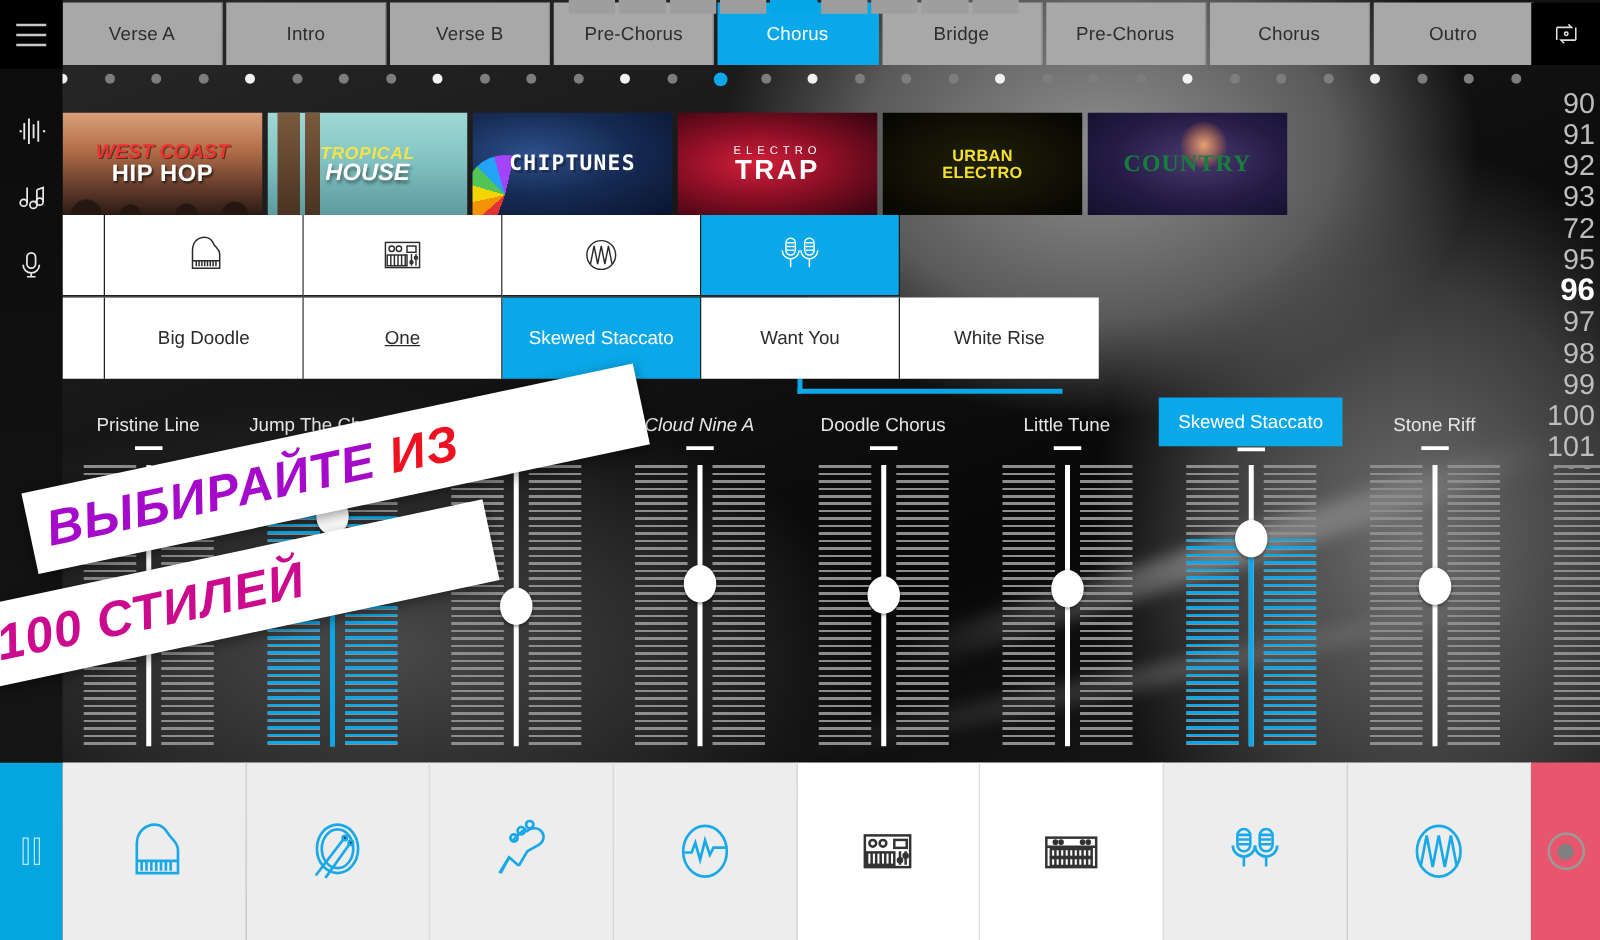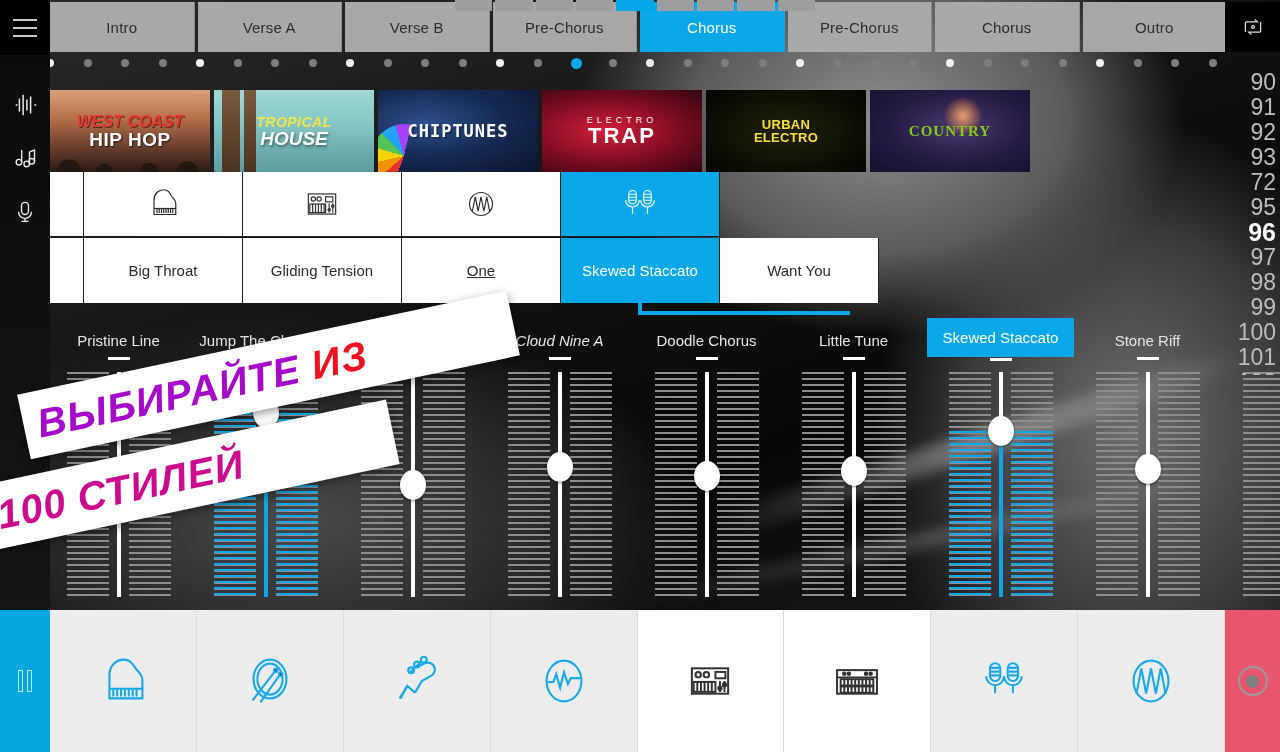--- a/index.html
+++ b/index.html
@@ -128,22 +128,22 @@
   .cap-yellow { color:#f2e34a; font-weight:bold; font-style:italic; font-size:14px;
       letter-spacing:.5px; }
   .cap-house { color:#fff; font-weight:bold; font-style:italic; font-size:19px;
       text-shadow:1px 2px 3px rgba(0,0,0,.45); }
   .cap-trap-s { color:#fff; font-size:9px; letter-spacing:4px; }
   .cap-trap-b { color:#fff; font-size:22px; font-weight:bold; letter-spacing:2px;
       -webkit-text-stroke:0; }
   .cap-alt { color:#fff; font-size:15px; font-weight:600; line-height:1.05;
       text-shadow:0 1px 2px rgba(0,0,0,.55); }
   .cap-urb { color:#f3e030; font-weight:bold; font-size:13px; line-height:1; letter-spacing:.3px; }
-  .cap-ctry { color:#84cc16; font-family:"Liberation Serif", serif; font-weight:bold;
-      font-size:15px; letter-spacing:1px; }
+  .cap-ctry { color:#15803d; font-family:"Liberation Serif", serif; font-weight:bold;
+      font-size:19px; letter-spacing:1px; }
 
   
   .grid-icons {
     position: absolute; left: 50px; top: 172px; height: 65px;
     display: flex; z-index: 18;
   }
   .grid-cell-icon {
     background: #fff; border-right: 1px solid #1f1f1f; border-bottom: 1px solid #1f1f1f;
     display: flex; align-items: center; justify-content: center; cursor: pointer;
   }
@@ -311,33 +311,36 @@
       <div class="mini-tab"></div>
       <div class="mini-tab active"></div>
       <div class="mini-tab"></div>
       <div class="mini-tab"></div>
       <div class="mini-tab"></div>
       <div class="mini-tab"></div>
     </div>
 
   <div class="tabbar" id="tabBar">
       <div class="tab">
+        <span>Verse A</span>
+      </div>
+      <div class="tab">
         <span>Intro</span>
-      </div>
-      <div class="tab">
-        <span>Verse A</span>
       </div>
       <div class="tab">
         <span>Verse B</span>
       </div>
       <div class="tab">
         <span>Pre-Chorus</span>
       </div>
       <div class="tab active">
         <span>Chorus</span>
+      </div>
+      <div class="tab">
+        <span>Bridge</span>
       </div>
       <div class="tab">
         <span>Pre-Chorus</span>
       </div>
       <div class="tab">
         <span>Chorus</span>
       </div>
       <div class="tab">
         <span>Outro</span>
       </div>
@@ -477,33 +480,33 @@
       </div>
       <div class="grid-cell-icon" style="width: 159px; background: transparent; border-right: none; border-bottom: none;"></div>
       <div class="grid-cell-icon" style="width: 159px; background: transparent; border-right: none; border-bottom: none;"></div>
     </div>
 
   <div class="grid-names" id="gridNames">
       <div class="grid-cell-name blank" style="width: 34px;">
         <span></span>
       </div>
       <div class="grid-cell-name" style="width: 159px;">
-        <span>Big Throat</span>
-      </div>
-      <div class="grid-cell-name" style="width: 159px;">
-        <span>Gliding Tension</span>
+        <span>Big Doodle</span>
       </div>
       <div class="grid-cell-name" style="width: 159px; text-decoration: underline;">
         <span>One</span>
       </div>
       <div class="grid-cell-name sel" style="width: 159px;">
         <span>Skewed Staccato</span>
       </div>
       <div class="grid-cell-name" style="width: 159px;">
         <span>Want You</span>
+      </div>
+      <div class="grid-cell-name" style="width: 159px; border-right: none;">
+        <span>White Rise</span>
       </div>
     </div>
 
   <div class="connector" style="left:638px;top:303px;width:4px;height:12px;background:#0aa8e8;"></div>
   <div class="connector" style="left:638px;top:311px;width:212px;height:4px;background:#0aa8e8;"></div>
 
   <div class="mixer" id="mixer">
       <div class="track" style="left: 0px;">
         <div class="track-label">Pristine Line</div>
         <div class="track-underline"></div>

